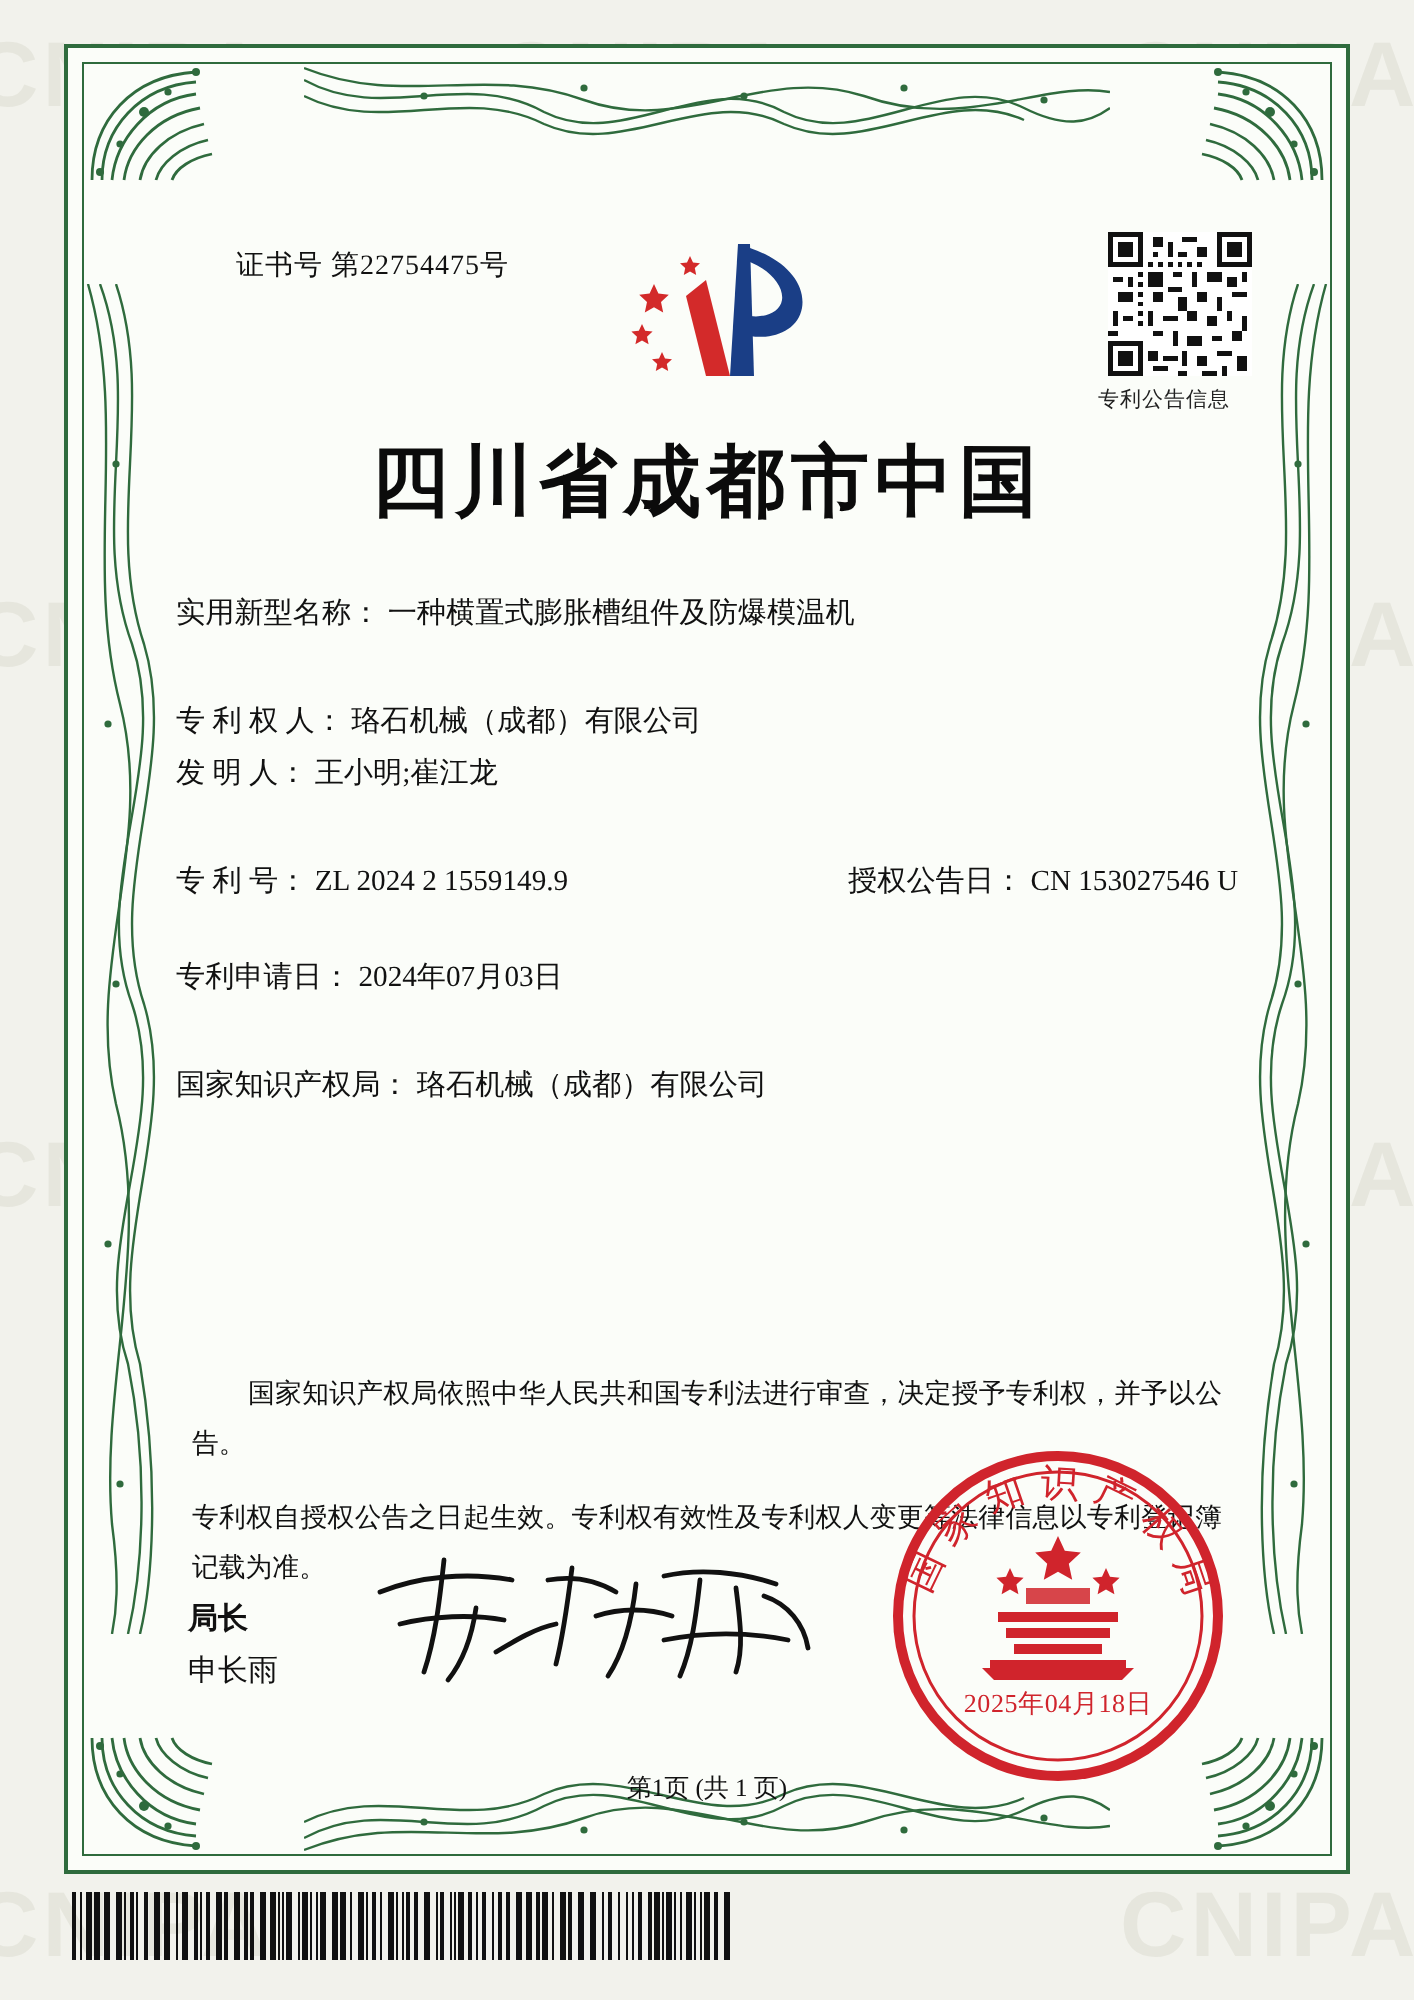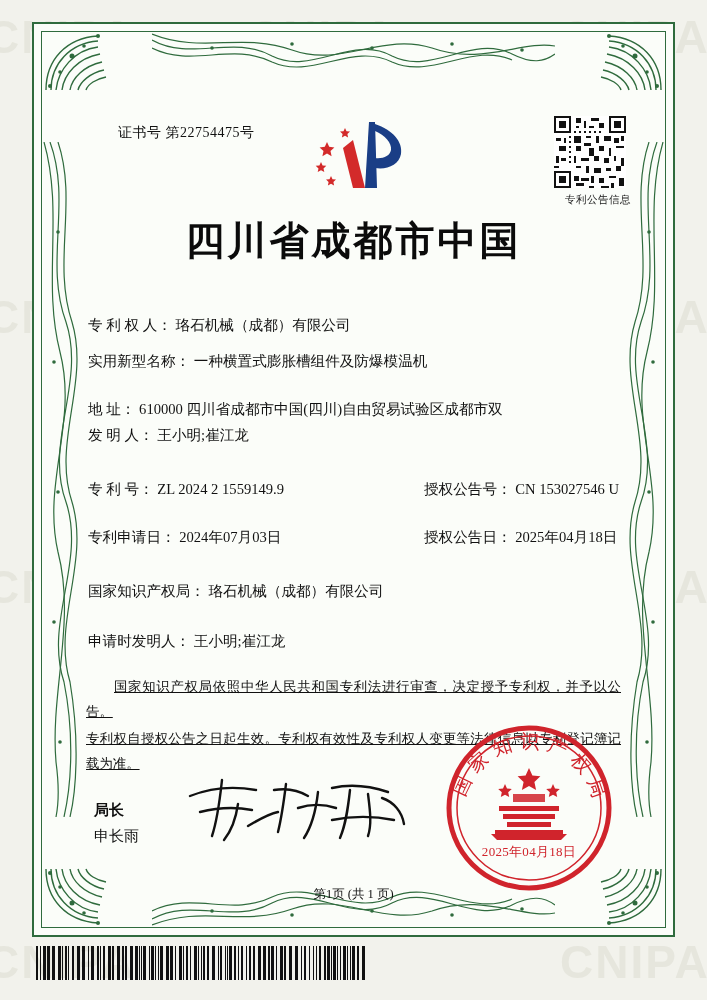--- a/index.html
+++ b/index.html
@@ -106,21 +106,21 @@
     width: 112px;
     height: 78px;
   }
 
   
   .qr-block {
     position: absolute;
     right: 44px;
     top: 94px;
     width: 82px;
-    text-align: right;
+    text-align: left;
   }
   .qr-code {
     width: 72px;
     height: 72px;
     margin: 0 auto;
     background-color: #fff;
   }
   .qr-caption {
     margin-top: 5px;
     font-size: 10.5px;
@@ -175,21 +175,21 @@
   .statement {
     position: absolute;
     left: 0; right: 0;
     top: 650px;
     padding: 0 52px;
     font-size: 13.4px;
     line-height: 25px;
     color: #111;
     text-align: justify;
   }
-  .statement p { margin: 2px; text-decoration: underline; }
+  .statement p { margin: 12px; }
   .statement .indent { text-indent: 28px; }
 
   
   .sig-label {
     position: absolute;
     left: 62px;
     top: 775px;
     font-size: 15px;
     line-height: 26px;
     color: #111;
@@ -514,67 +514,55 @@
           </g>
         </svg>
       </div>
       <div class="qr-caption">专利公告信息</div>
     </div>
 
     <div class="main-title">四川省成都市中国</div>
 
     <div class="fields">
 
+      <div class="field-row r-name">
+        <span class="lbl">实用新型名称：</span>
+        <span class="val">一种横置式膨胀槽组件及防爆模温机</span>
+      </div>
+
       <div class="field-row r-owner">
         <span class="lbl">专 利 权 人：</span>
         <span class="val">珞石机械（成都）有限公司</span>
       </div>
 
-      <div class="field-row r-name">
-        <span class="lbl">实用新型名称：</span>
-        <span class="val">一种横置式膨胀槽组件及防爆模温机</span>
-      </div>
-
-      <div class="field-row r-addr">
-        <span class="lbl">地          址：</span>
-        <span class="val">610000 四川省成都市中国(四川)自由贸易试验区成都市双</span>
-      </div>
 
       <div class="field-row r-inv">
         <span class="lbl">发  明  人：</span>
         <span class="val">王小明;崔江龙</span>
       </div>
 
       <div class="field-row r-patno">
         <span class="lbl">专  利  号：</span>
         <span class="val">ZL 2024 2 1559149.9</span>
         <span class="col2">
-          <span class="lbl">授权公告号：</span>
+          <span class="lbl">授权公告日：</span>
           <span class="val">CN 153027546 U</span>
         </span>
       </div>
 
       <div class="field-row r-appdate">
         <span class="lbl">专利申请日：</span>
         <span class="val">2024年07月03日</span>
-        <span class="col2">
-          <span class="lbl">授权公告日：</span>
-          <span class="val">2025年04月18日</span>
-        </span>
       </div>
 
       <div class="field-row r-appname">
         <span class="lbl">国家知识产权局：</span>
         <span class="val">珞石机械（成都）有限公司</span>
       </div>
 
-      <div class="field-row r-appinv">
-        <span class="lbl">申请时发明人：</span>
-        <span class="val">王小明;崔江龙</span>
-      </div>
     </div>
 
     <div class="statement">
       <p class="indent">国家知识产权局依照中华人民共和国专利法进行审查，决定授予专利权，并予以公告。</p>
       <p>专利权自授权公告之日起生效。专利权有效性及专利权人变更等法律信息以专利登记簿记载为准。</p>
     </div>
 
     <div class="sig-label">
       <div>局长</div>
       <div class="l2">申长雨</div>

